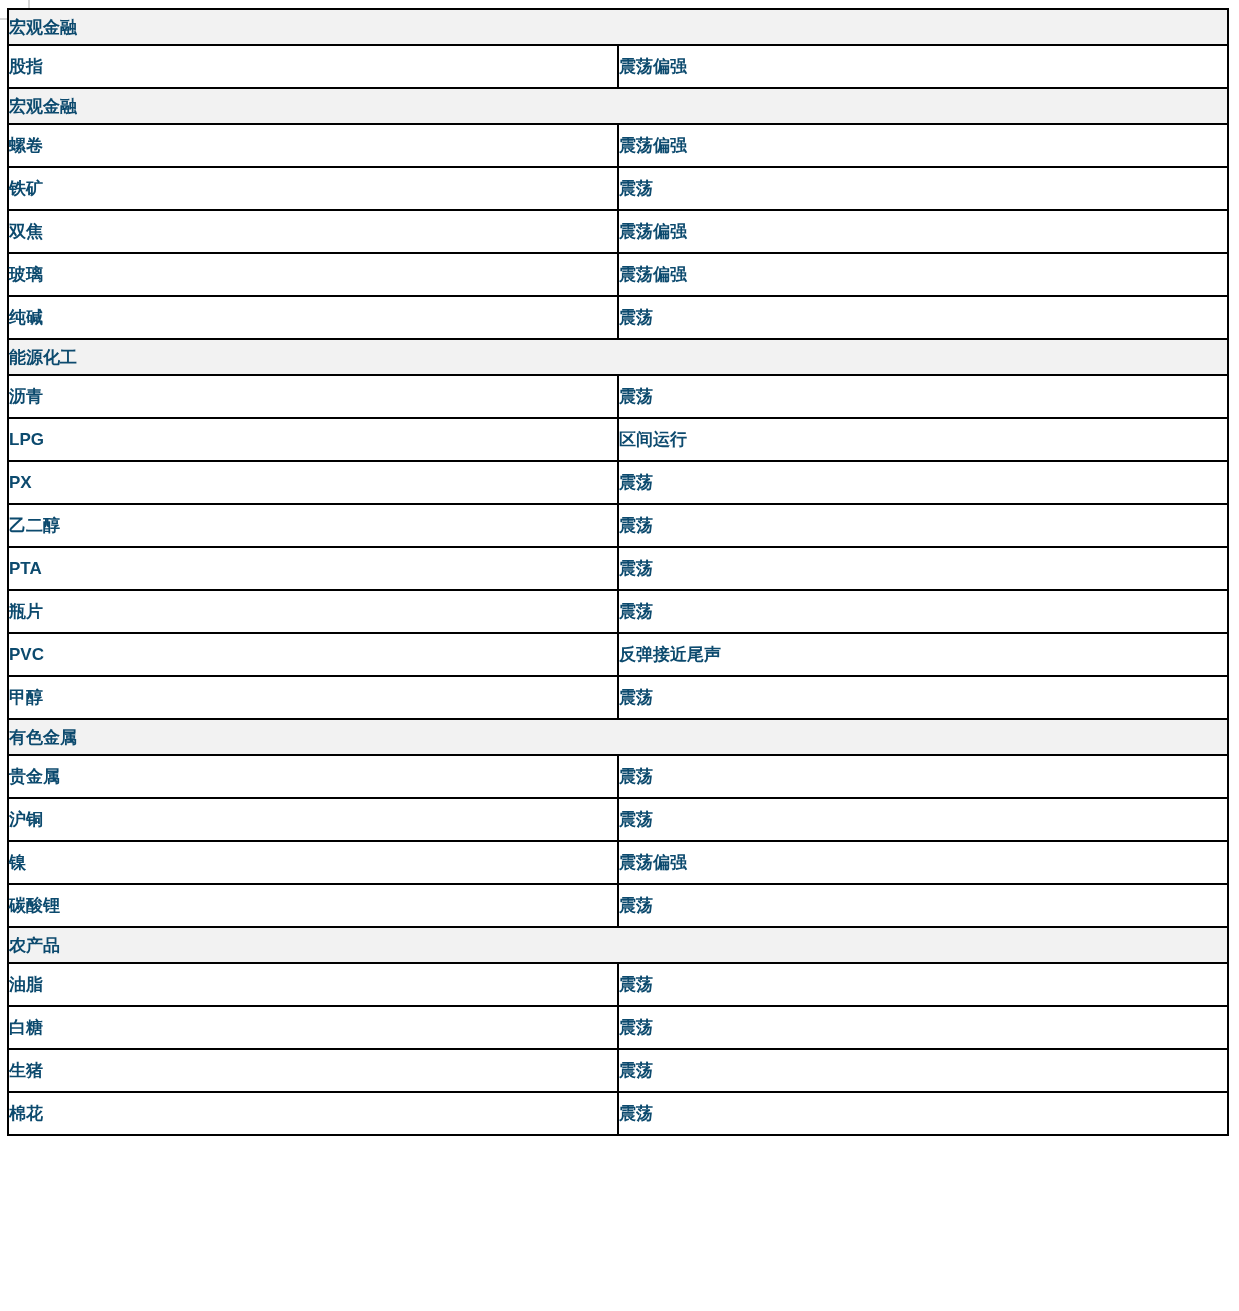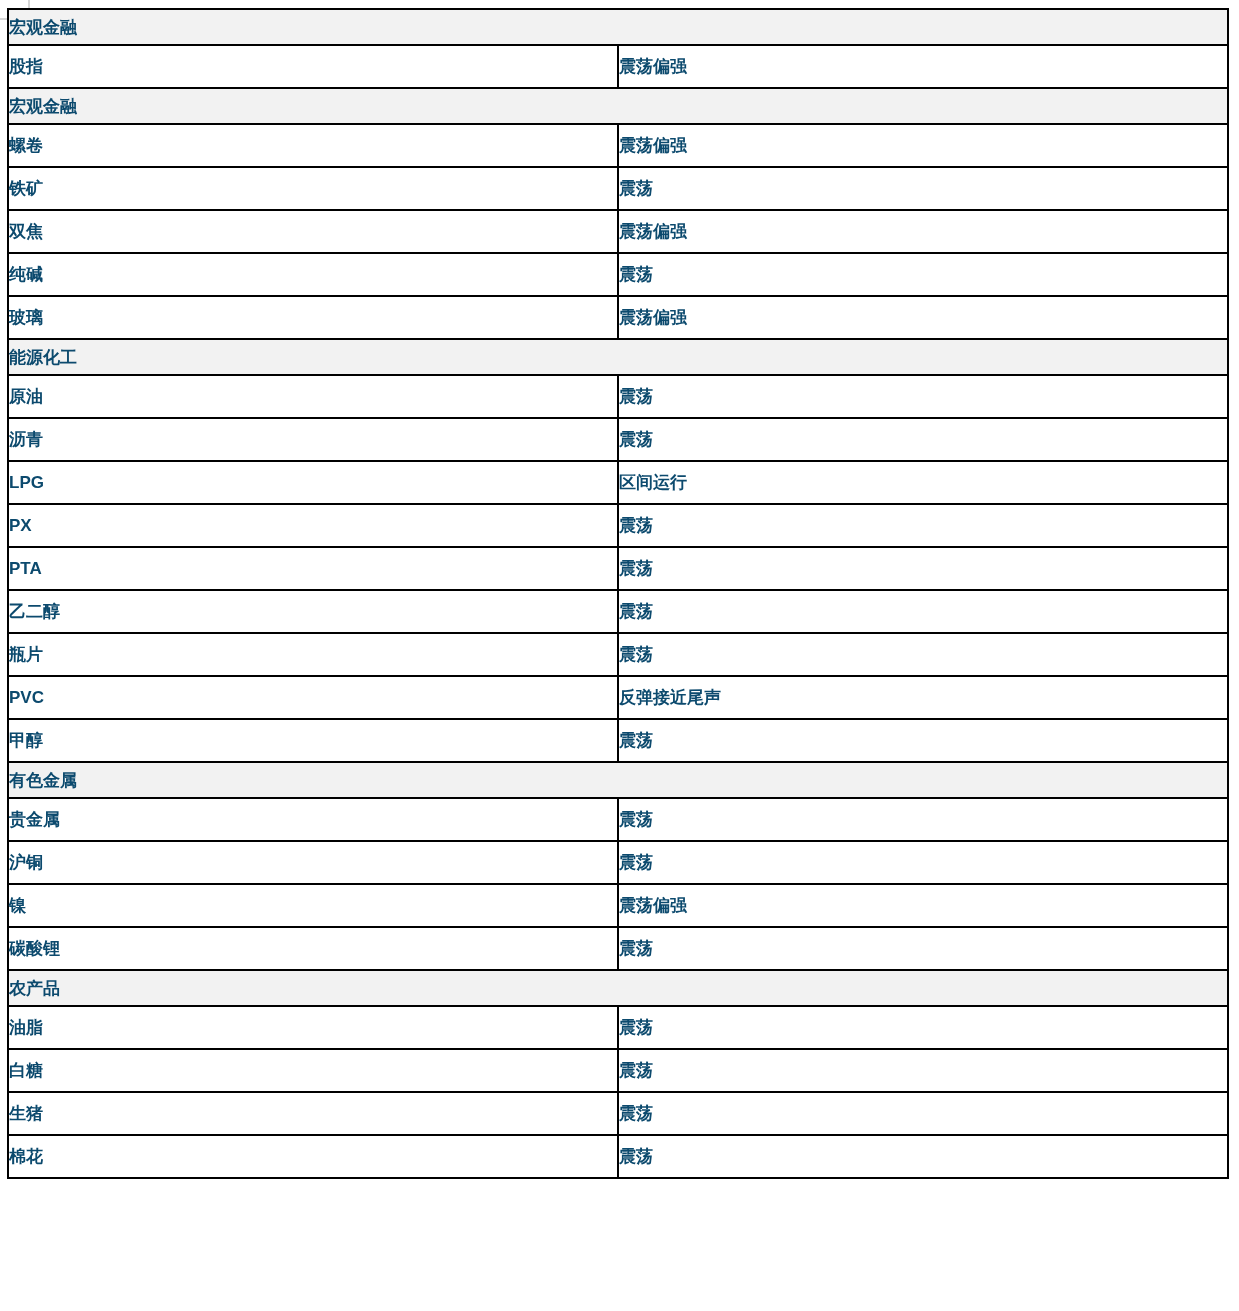--- a/index.html
+++ b/index.html
@@ -80,52 +80,48 @@
         </tr>
         <tr class="data-row">
           <td class="name-cell">铁矿</td>
           <td class="view-cell">震荡</td>
         </tr>
         <tr class="data-row">
           <td class="name-cell">双焦</td>
           <td class="view-cell">震荡偏强</td>
         </tr>
         <tr class="data-row">
+          <td class="name-cell">玻璃</td>
+          <td class="view-cell">震荡偏强</td>
+        </tr>
+        <tr class="data-row">
           <td class="name-cell green">纯碱</td>
           <td class="view-cell green">震荡</td>
         </tr>
-        <tr class="data-row">
-          <td class="name-cell">玻璃</td>
-          <td class="view-cell">震荡偏强</td>
-        </tr>
         <tr class="section-header">
           <td colspan="2">能源化工</td>
-        </tr>
-        <tr class="data-row">
-          <td class="name-cell">原油</td>
-          <td class="view-cell">震荡</td>
         </tr>
         <tr class="data-row">
           <td class="name-cell">沥青</td>
           <td class="view-cell">震荡</td>
         </tr>
         <tr class="data-row">
           <td class="name-cell">LPG</td>
           <td class="view-cell">区间运行</td>
         </tr>
         <tr class="data-row">
           <td class="name-cell">PX</td>
           <td class="view-cell">震荡</td>
         </tr>
         <tr class="data-row">
-          <td class="name-cell">PTA</td>
+          <td class="name-cell">乙二醇</td>
           <td class="view-cell">震荡</td>
         </tr>
         <tr class="data-row">
-          <td class="name-cell">乙二醇</td>
+          <td class="name-cell">PTA</td>
           <td class="view-cell">震荡</td>
         </tr>
         <tr class="data-row">
           <td class="name-cell">瓶片</td>
           <td class="view-cell">震荡</td>
         </tr>
         <tr class="data-row">
           <td class="name-cell">PVC</td>
           <td class="view-cell">反弹接近尾声</td>
         </tr>

